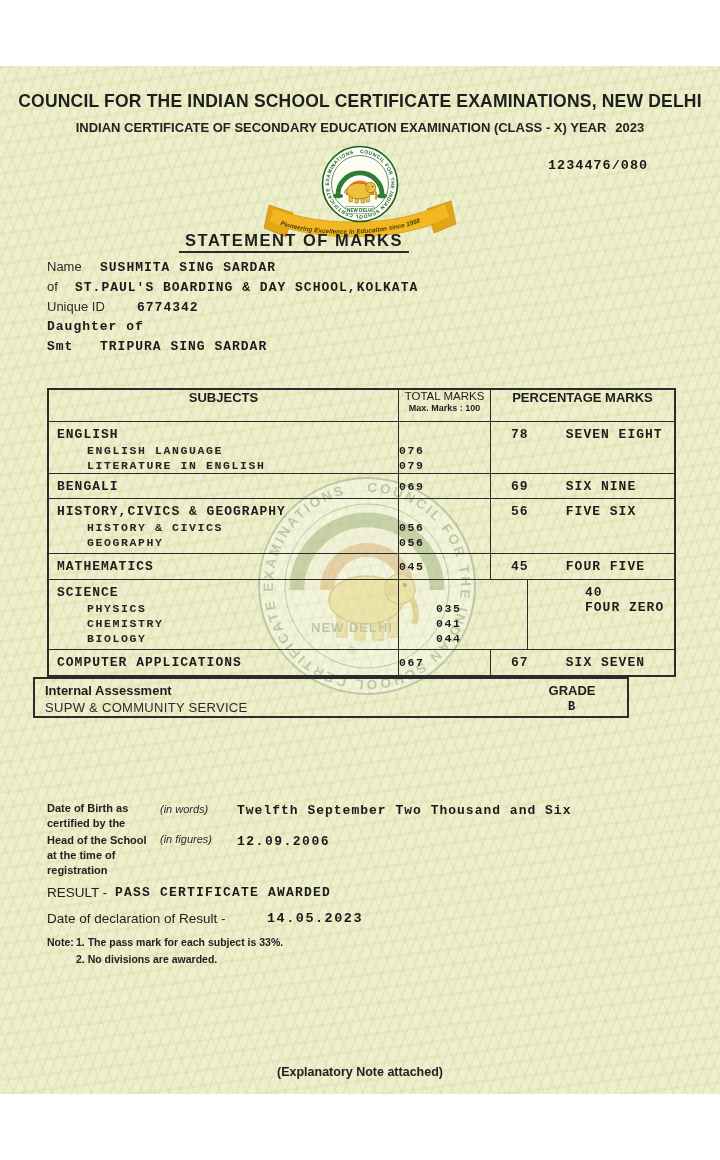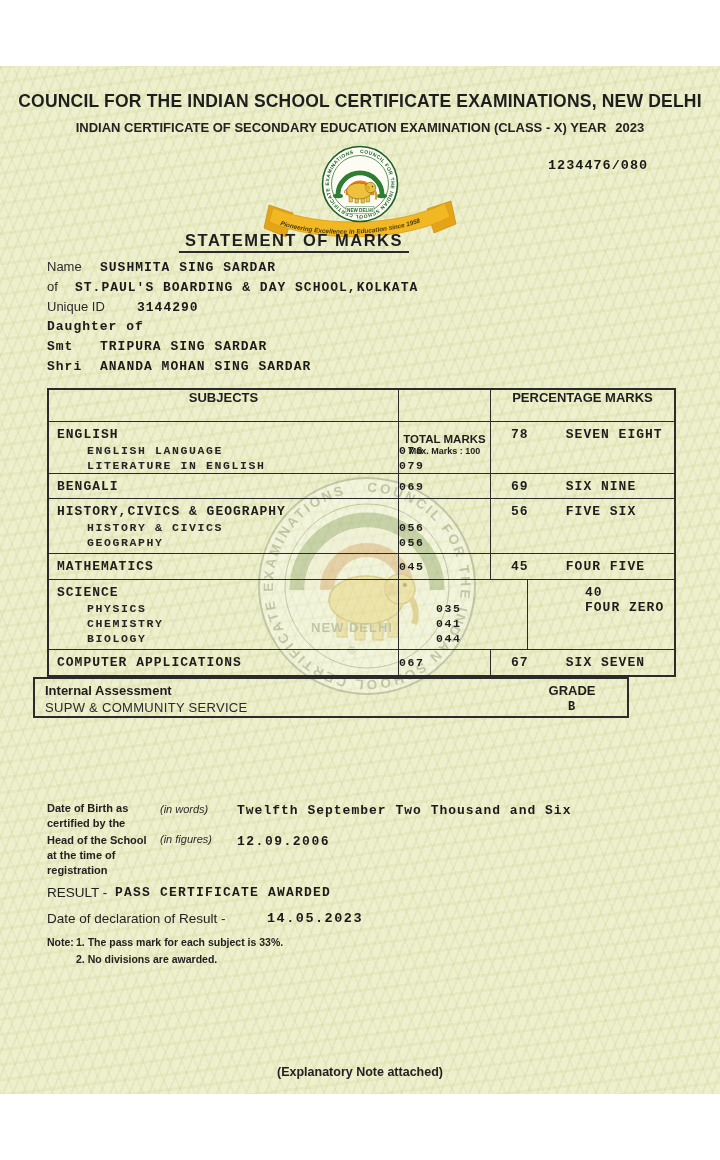--- a/index.html
+++ b/index.html
@@ -46,21 +46,21 @@
     background:transparent; }
   .trow { display:flex; border-bottom:1.5px solid #2b2b2b; }
   .trow:last-child { border-bottom:none; }
   .cell { border-right:1.5px solid #2b2b2b; }
   .cell:last-child { border-right:none; }
   .c-subj { width:350px; } .c-total { width:92px; } .c-pct { flex:1; }
 
   .thead { height:32px; }
   .thead .cell { display:flex; flex-direction:column; align-items:center; justify-content:flex-start; }
   .th-subjects { font-size:13px; font-weight:bold; }
-  .th-total { font-size:11.5px; font-weight:bold; line-height:13px;margin-top:43px; }
+  .th-total { font-size:11.5px; font-weight:normal; line-height:13px; }
   .th-total-sub { font-size:9px; font-weight:bold; line-height:10px; }
   .th-pct { font-size:13px; font-weight:bold; }
 
   .h52 { height:52px; } .h25 { height:25px; } .h55 { height:55px; }
   .h26 { height:26px; } .h70 { height:70px;gap:37px; }
 
   .subj-main { font-family:"Liberation Mono", monospace; font-weight:bold;
     font-size:13px; letter-spacing:1px; padding:4px 0 0 8px; line-height:17px; }
   .subj-sub { font-family:"Liberation Mono", monospace; font-weight:bold;
     font-size:11.5px; letter-spacing:1.6px; padding-left:38px; line-height:15px; color:#242424; }
@@ -159,32 +159,28 @@
     <div class="cand-line">
       <span class="cand-label w50">Name</span>
       <span class="mono cand-val">SUSHMITA SING SARDAR</span>
     </div>
     <div class="cand-line">
       <span class="cand-label w28">of</span>
       <span class="mono cand-val">ST.PAUL'S BOARDING &amp; DAY SCHOOL,KOLKATA</span>
     </div>
     <div class="cand-line">
       <span class="cand-label w90">Unique ID</span>
-      <span class="mono cand-val">3144290</span>
+      <span class="mono cand-val">6774342</span>
     </div>
     <div class="cand-line">
       <span class="mono cand-val">Daughter of</span>
     </div>
     <div class="cand-line">
       <span class="mono cand-val w50">Smt</span>
       <span class="mono cand-val">TRIPURA SING SARDAR</span>
-    </div>
-    <div class="cand-line">
-      <span class="mono cand-val w50">Shri</span>
-      <span class="mono cand-val">ANANDA MOHAN SING SARDAR</span>
     </div>
   </div>
 
   <svg class="abs watermark" viewBox="0 0 230 236">
     <circle cx="115" cy="116" r="108" fill="#ffffff" fill-opacity="0.55" stroke="#99a183" stroke-width="2"></circle>
     <circle cx="115" cy="116" r="82" fill="none" stroke="#99a183" stroke-width="1"></circle>
     <path id="wmRing" d="M115,22 a94,94 0 1,1 -0.05,0" fill="none"></path>
     <text font-size="13.5" font-weight="bold" fill="#9aa184" letter-spacing="2.5"><textPath href="#wmRing">COUNCIL FOR THE INDIAN SCHOOL CERTIFICATE EXAMINATIONS</textPath></text>
     <path d="M45,120 A70,70 0 0 1 185,120" stroke="#8fa66e" stroke-width="15" fill="none" opacity="0.8"></path>
     <path d="M60,120 A55,55 0 0 1 170,120" stroke="#f6f3e4" stroke-width="15" fill="none"></path>

